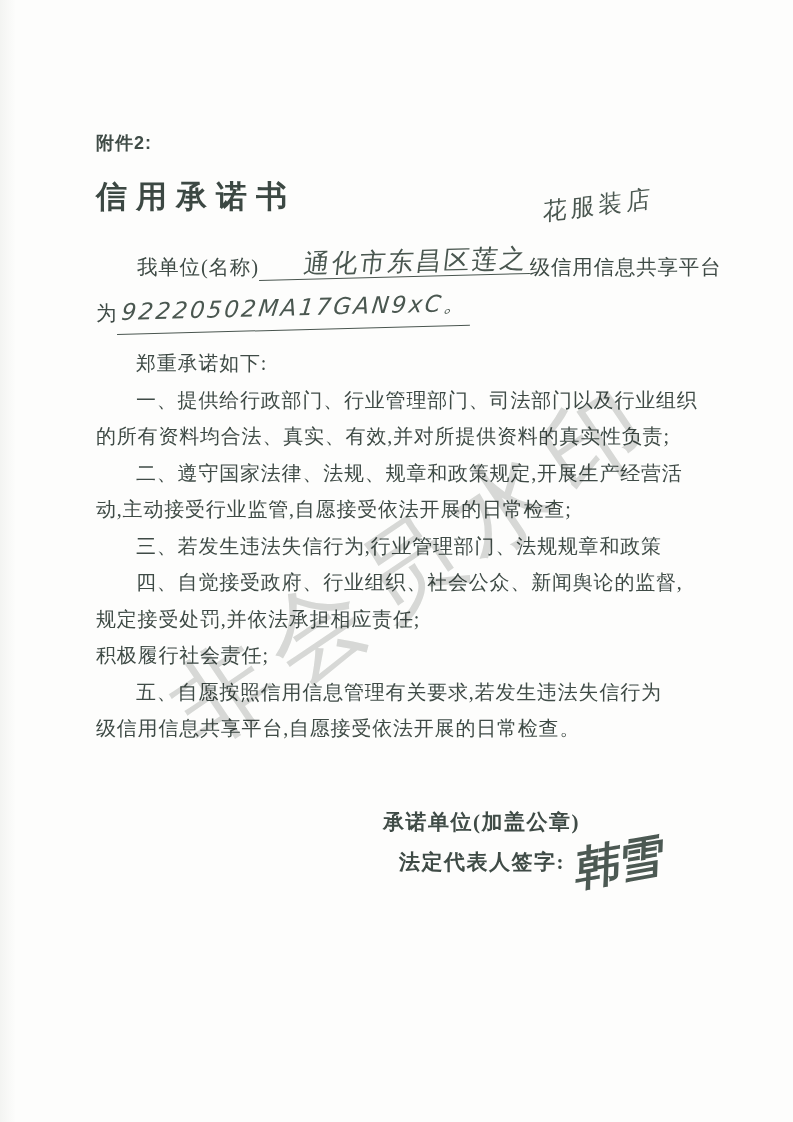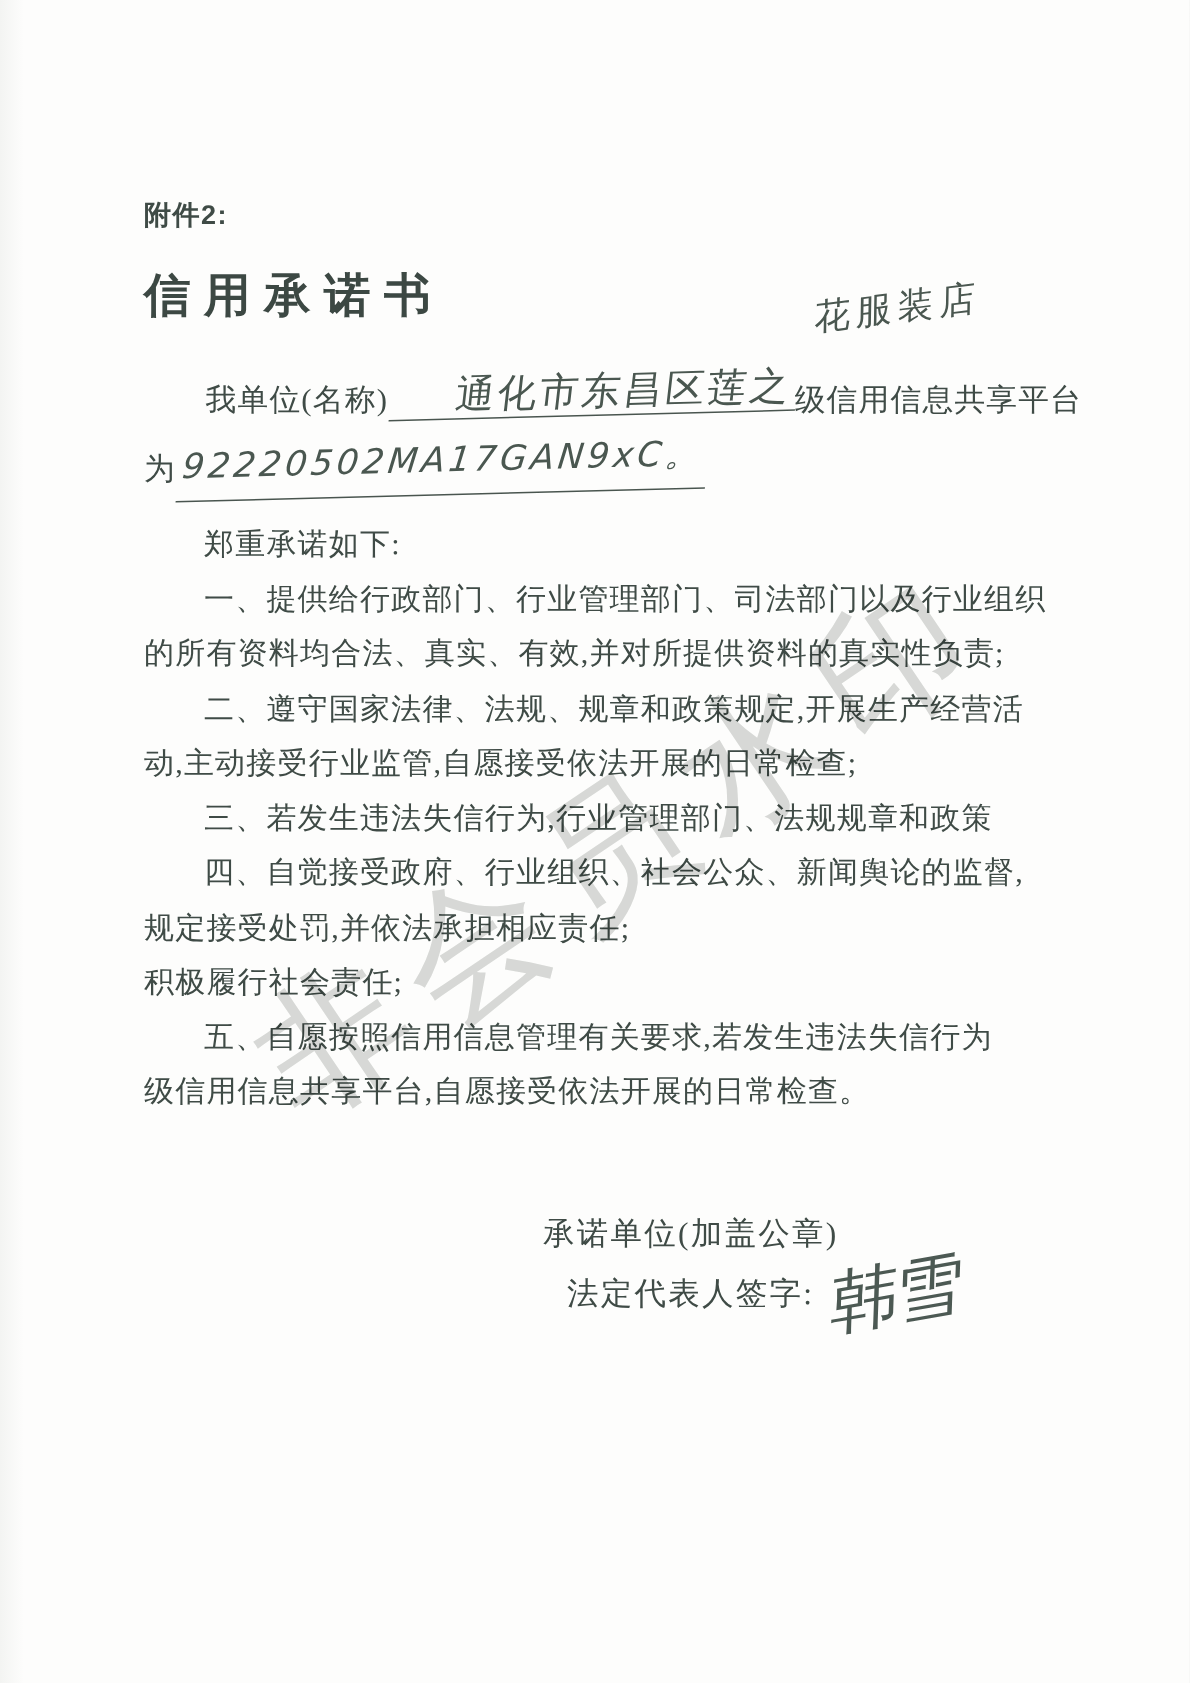--- a/index.html
+++ b/index.html
@@ -90,25 +90,26 @@
     transform:rotate(-7deg) skewX(-8deg);
     line-height:26px;
   }
   .hw-code{
     font-size:23px;
     font-style:italic;
     letter-spacing:2.5px;
   }
   .signature-block{
     position:absolute;
-    left:362px;top:808px;
+    left:383px;top:808px;
     z-index:2;
     font-size:21px;
     letter-spacing:1.5px;
     color:#3f4b46;
+    font-weight:bold;
   }
   .sig-row{
     margin-top:12px;
     margin-left:16px;
     display:flex;
     align-items:flex-start;
   }
   .sig-script{
     display:inline-block;
     margin:-16px 0 0 10px;

